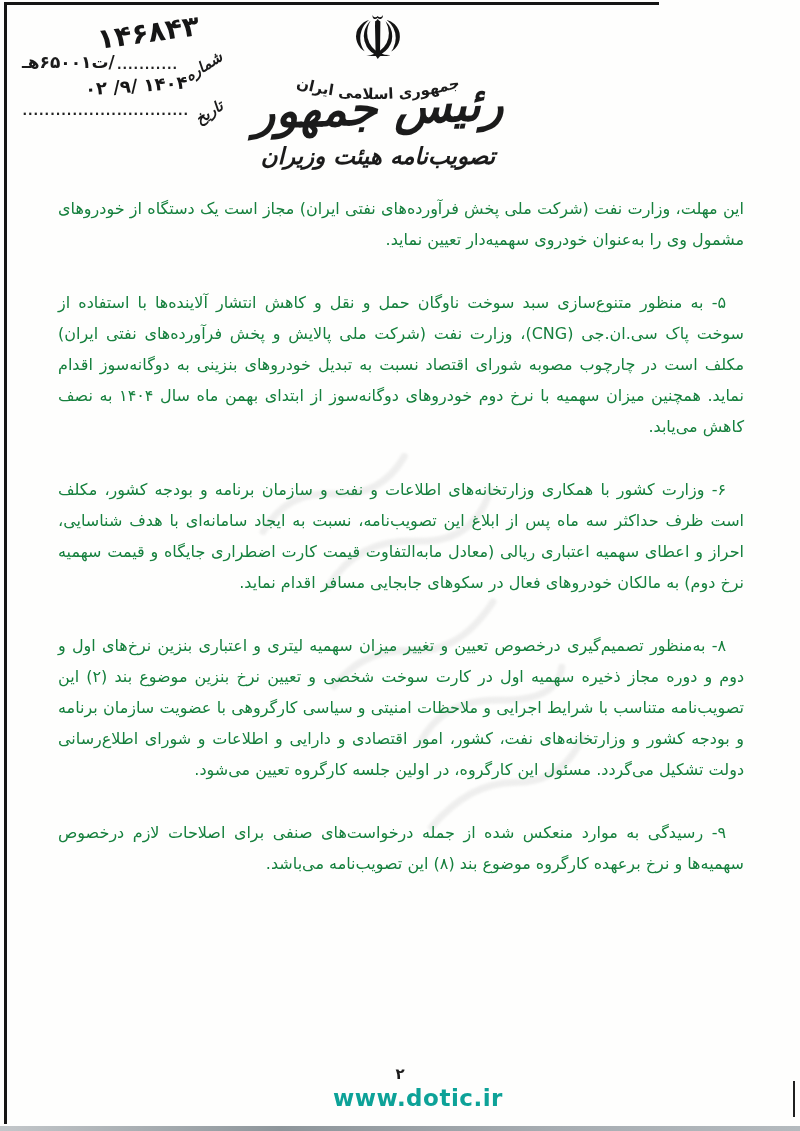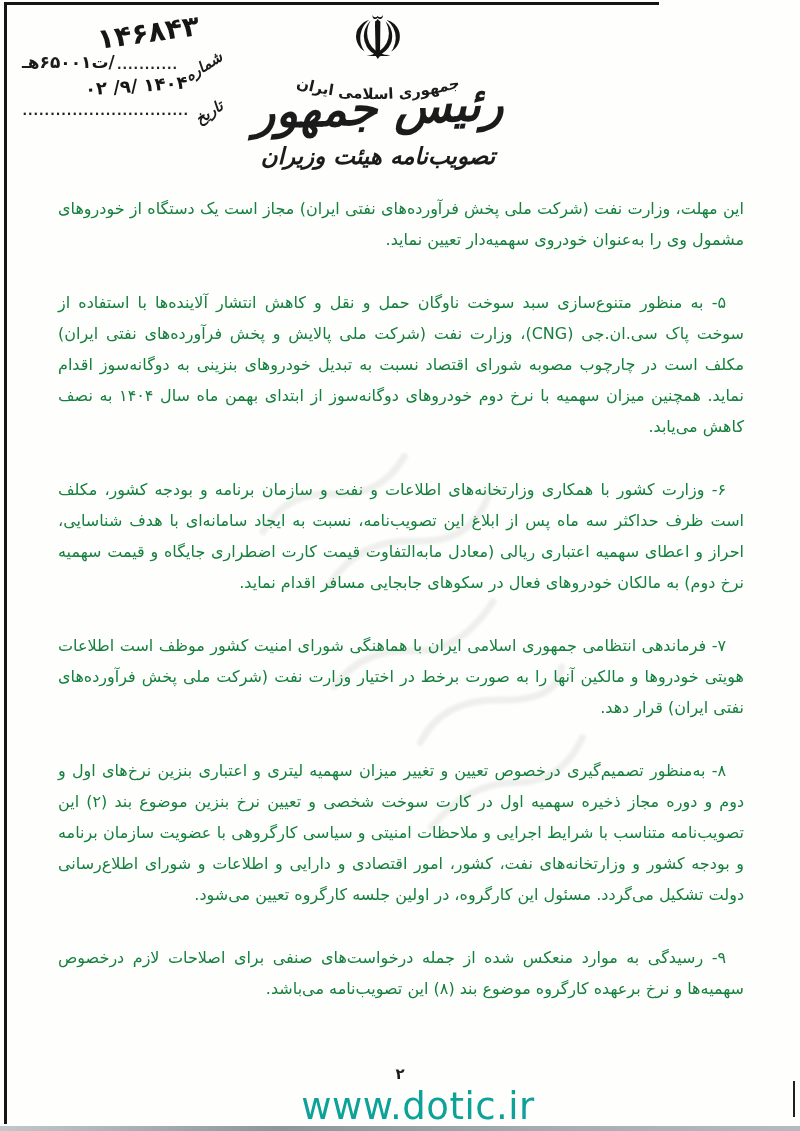--- a/index.html
+++ b/index.html
@@ -37,21 +37,21 @@
   .hand-date{top:-25px;right:34px;font-size:18px;letter-spacing:2px;transform:rotate(-4deg);}
   
   .body-text{position:absolute;top:193px;right:56px;left:58px;
     direction:rtl;text-align:justify;font-size:16px;line-height:31px;color:#15803d;}
   .body-text p{margin:0 0 9px;}
   .body-text p.indent{text-indent:18px;margin-top:32px;}
   
   .page-num{position:absolute;left:0;right:0;top:1065px;text-align:center;
     font-size:15px;font-weight:bold;}
   .site-watermark{position:absolute;left:0;right:0;top:1085px;text-align:center;
-    font-size:37px;font-weight:400;letter-spacing:.5px;color:#0da298;margin-left:36px;}
+    font-size:23px;font-weight:700;letter-spacing:.5px;color:#0da298;margin-left:36px;}
 </style>
 </head>
 <body>
 
 <div class="page">
 
   <div class="edge-left"></div>
   <div class="edge-top"></div>
   <div class="edge-bottom"></div>
   <div class="edge-right-mark"></div>
@@ -96,21 +96,20 @@
       <span class="hand hand-date">۱۴۰۴ /۹/ ۰۲</span>
       <span class="nd-label">تاریخ</span>
       <span class="nd-dots">....................................</span>
     </div>
   </div>
 
   <div class="body-text">
     <p>این مهلت، وزارت نفت (شرکت ملی پخش فرآورده‌های نفتی ایران) مجاز است یک دستگاه از خودروهای مشمول وی را به‌عنوان خودروی سهمیه‌دار تعیین نماید.</p>
     <p class="indent">۵- به منظور متنوع‌سازی سبد سوخت ناوگان حمل و نقل و کاهش انتشار آلاینده‌ها با استفاده از سوخت پاک سی.ان.جی (CNG)، وزارت نفت (شرکت ملی پالایش و پخش فرآورده‌های نفتی ایران) مکلف است در چارچوب مصوبه شورای اقتصاد نسبت به تبدیل خودروهای بنزینی به دوگانه‌سوز اقدام نماید. همچنین میزان سهمیه با نرخ دوم خودروهای دوگانه‌سوز از ابتدای بهمن ماه سال ۱۴۰۴ به نصف کاهش می‌یابد.</p>
     <p class="indent">۶- وزارت کشور با همکاری وزارتخانه‌های اطلاعات و نفت و سازمان برنامه و بودجه کشور، مکلف است ظرف حداکثر سه ماه پس از ابلاغ این تصویب‌نامه، نسبت به ایجاد سامانه‌ای با هدف شناسایی، احراز و اعطای سهمیه اعتباری ریالی (معادل مابه‌التفاوت قیمت کارت اضطراری جایگاه و قیمت سهمیه نرخ دوم) به مالکان خودروهای فعال در سکوهای جابجایی مسافر اقدام نماید.</p>
-    <p class="indent">۷- فرماندهی انتظامی جمهوری اسلامی ایران با هماهنگی شورای امنیت کشور موظف است اطلاعات هویتی خودروها و مالکین آنها را به صورت برخط در اختیار وزارت نفت (شرکت ملی پخش فرآورده‌های نفتی ایران) قرار دهد.</p>
     <p class="indent">۸- به‌منظور تصمیم‌گیری درخصوص تعیین و تغییر میزان سهمیه لیتری و اعتباری بنزین نرخ‌های اول و دوم و دوره مجاز ذخیره سهمیه اول در کارت سوخت شخصی و تعیین نرخ بنزین موضوع بند (۲) این تصویب‌نامه متناسب با شرایط اجرایی و ملاحظات امنیتی و سیاسی کارگروهی با عضویت سازمان برنامه و بودجه کشور و وزارتخانه‌های نفت، کشور، امور اقتصادی و دارایی و اطلاعات و شورای اطلاع‌رسانی دولت تشکیل می‌گردد. مسئول این کارگروه، در اولین جلسه کارگروه تعیین می‌شود.</p>
     <p class="indent">۹- رسیدگی به موارد منعکس شده از جمله درخواست‌های صنفی برای اصلاحات لازم درخصوص سهمیه‌ها و نرخ برعهده کارگروه موضوع بند (۸) این تصویب‌نامه می‌باشد.</p>
   </div>
 
   <div class="page-num">۲</div>
   <div class="site-watermark">www.dotic.ir</div>
 
 </div>
 
 </body></html>

